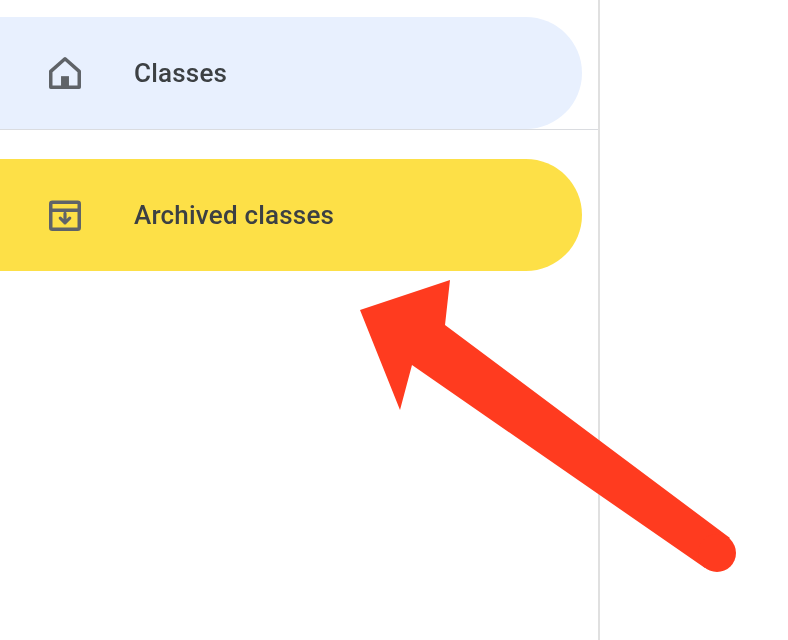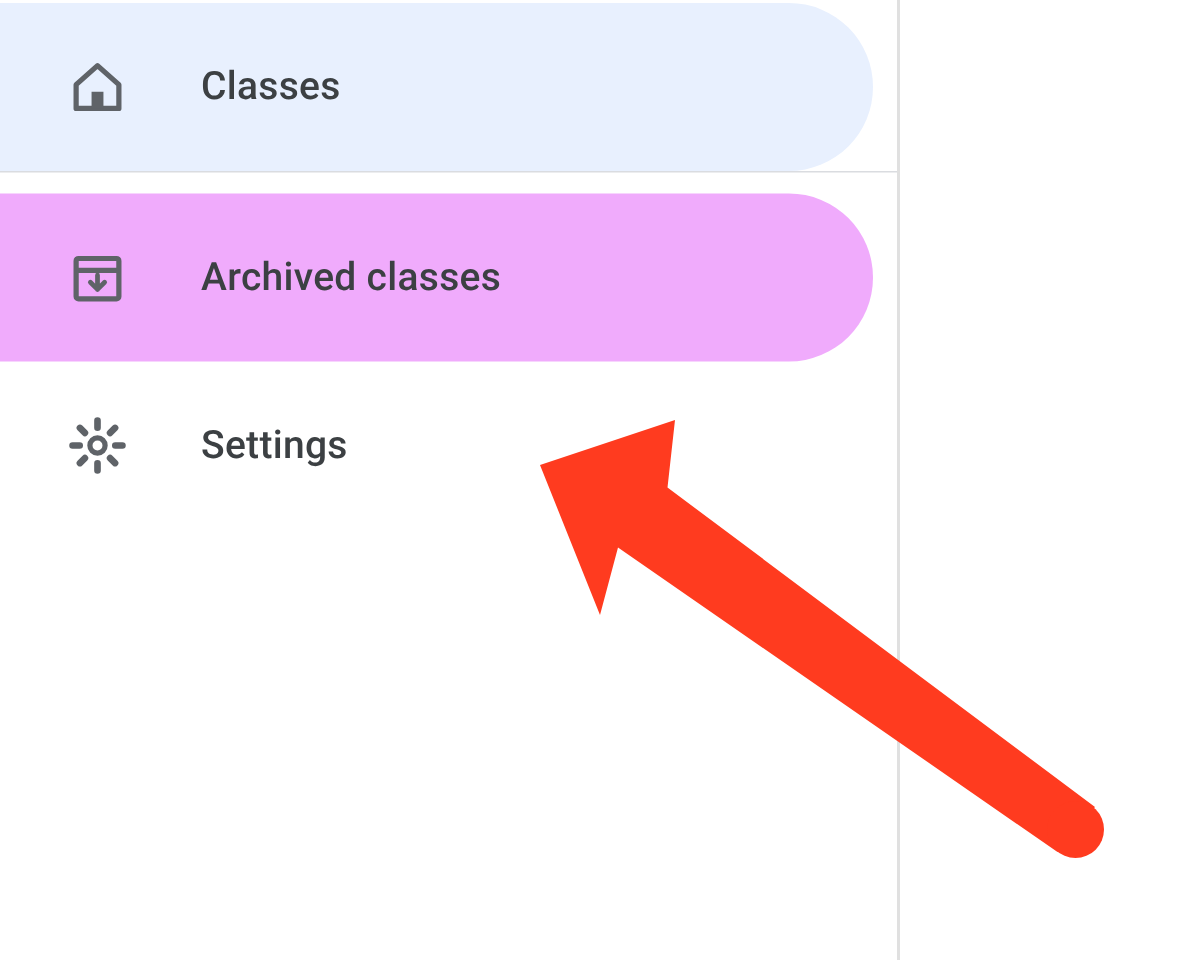--- a/index.html
+++ b/index.html
@@ -15,37 +15,37 @@
       position: relative;
       overflow: hidden;
     }
     .sidebar {
       width: 600px;
       height: 100%;
       border-right: 2px solid #e0e0e0;
       position: relative;
     }
     .nav-section {
-      padding-top: 2px;
+      padding-top: 17px;
     }
     .nav-item {
       display: flex;
       align-items: center;
       height: 112px;
       padding-left: 46px;
       cursor: pointer;
       border-top-right-radius: 56px;
       border-bottom-right-radius: 56px;
       margin-right: 16px;
     }
     .nav-item.active {
       background-color: #e8f0fe;
     }
     .nav-item.hover {
-      background-color: #f0abfc;
+      background-color: #fde047;
     }
     .nav-icon {
       width: 38px;
       height: 38px;
       display: flex;
       align-items: center;
       justify-content: center;
       margin-right: 50px;
       color: #5f6368;
     }
@@ -100,29 +100,20 @@
       <span class="nav-icon">
         <svg width="38" height="38" viewBox="0 0 24 24" fill="none">
           <rect x="3" y="4" width="18" height="17" stroke="#5f6368" stroke-width="2.2" fill="none" rx="1"></rect>
           <line x1="3" y1="9" x2="21" y2="9" stroke="#5f6368" stroke-width="2.2"></line>
           <path d="M12 11 L12 17 M9 14 L12 17 L15 14" stroke="#5f6368" stroke-width="2" fill="none" stroke-linecap="round" stroke-linejoin="round"></path>
         </svg>
       </span>
       <span class="nav-label">Archived classes</span>
     </div>
 
-    <div class="nav-item">
-      <span class="nav-icon">
-        <svg width="38" height="38" viewBox="0 0 24 24" fill="none">
-          <circle cx="12" cy="12" r="3.2" stroke="#5f6368" stroke-width="2.2" fill="none"></circle>
-          <path d="M12 1.5 L12 4.5 M12 19.5 L12 22.5 M22.5 12 L19.5 12 M4.5 12 L1.5 12 M19.4 4.6 L17.3 6.7 M6.7 17.3 L4.6 19.4 M19.4 19.4 L17.3 17.3 M6.7 6.7 L4.6 4.6" stroke="#5f6368" stroke-width="2.8" stroke-linecap="round"></path>
-        </svg>
-      </span>
-      <span class="nav-label">Settings</span>
-    </div>
 
   </div>
 </div>
 
 <div class="arrow-annotation">
   <svg width="420" height="320" viewBox="0 0 420 320">
     <defs>
       <linearGradient id="arrowGrad" x1="0%" y1="0%" x2="100%" y2="100%">
         <stop offset="0%" stop-color="#ff3b1f"></stop>
         <stop offset="100%" stop-color="#ff3b1f"></stop>

